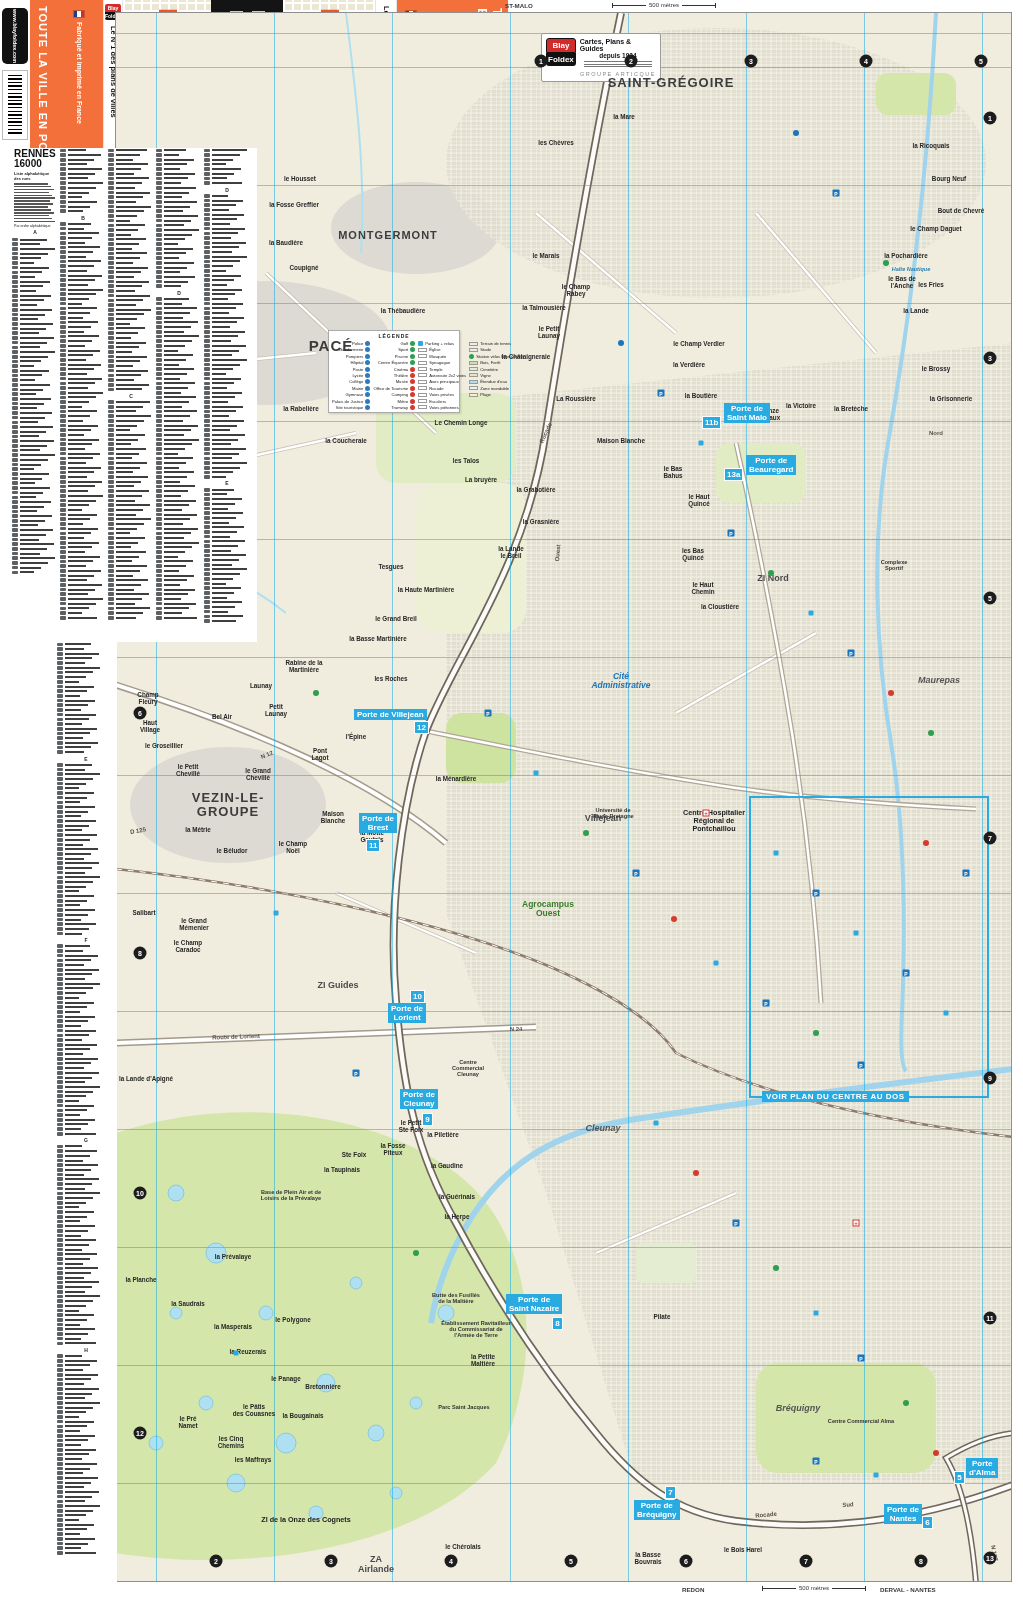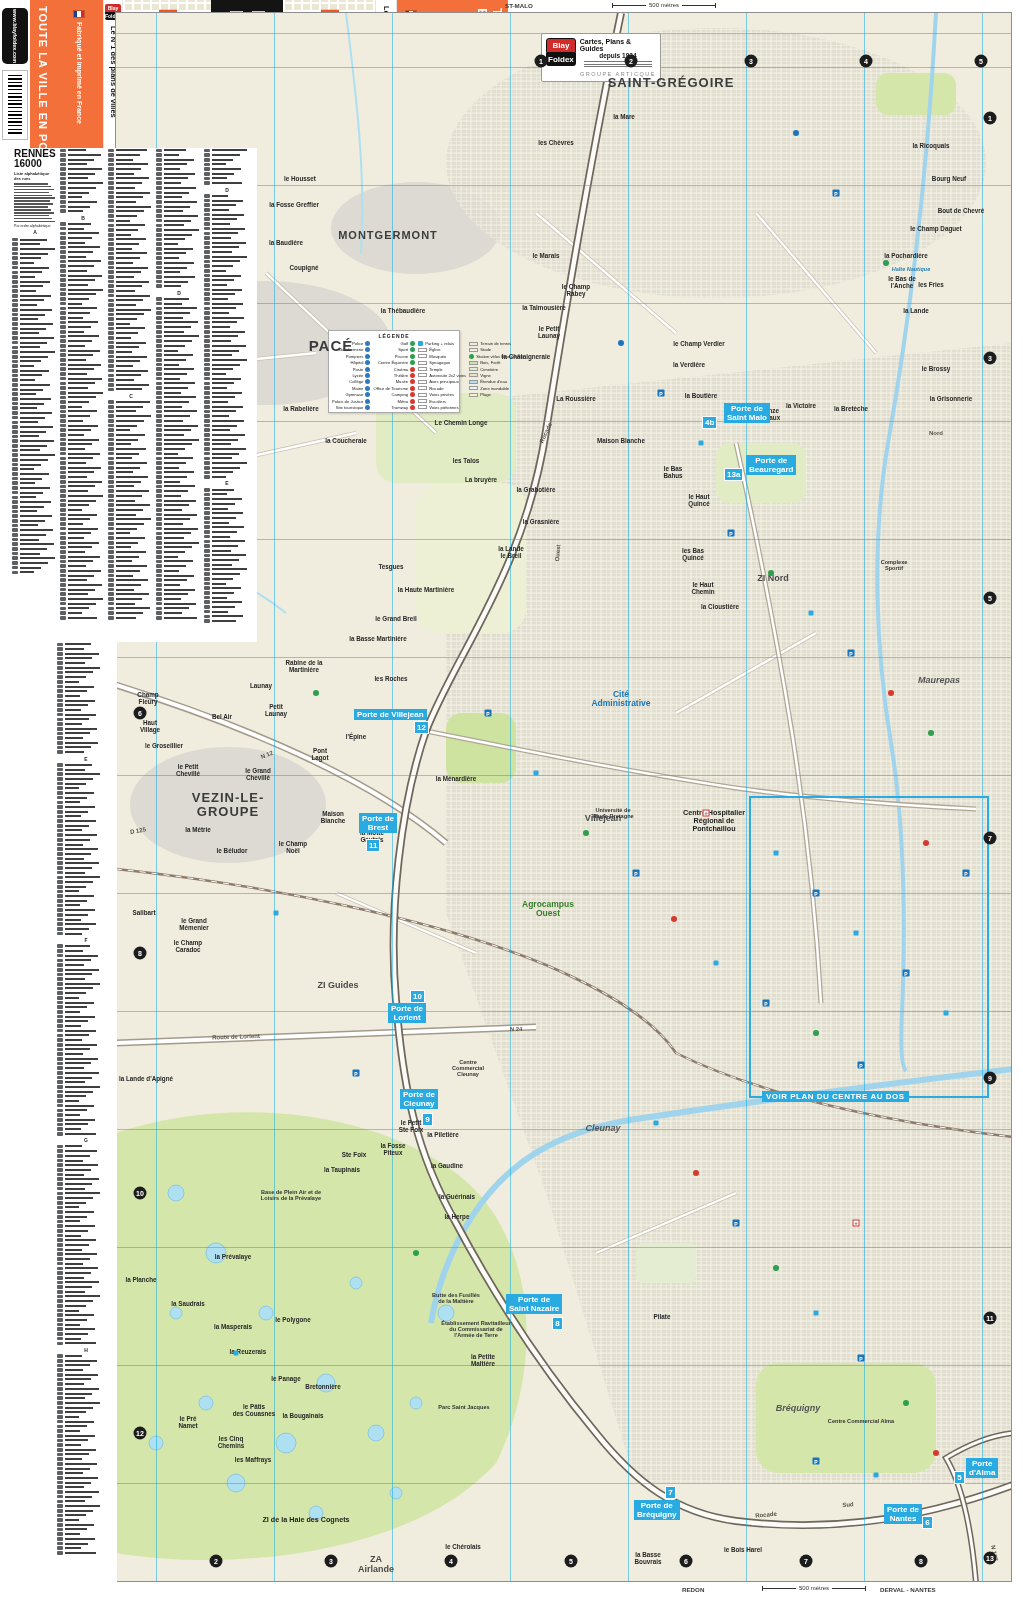--- a/index.html
+++ b/index.html
@@ -486,21 +486,21 @@
           </div>
         </div>
     </div>
 
     <div id="map-labels">
         <div class="lbl commune" style="left: 555px; top: 70px; font-size: 13px;">SAINT-GRÉGOIRE</div>
         <div class="lbl commune" style="left: 272px; top: 222px; font-size: 11px;">MONTGERMONT</div>
         <div class="lbl commune" style="left: 215px; top: 333px; font-size: 15px;">PACÉ</div>
         <div class="lbl commune" style="left: 112px; top: 792px; font-size: 13px;">VEZIN-LE-
 GROUPE</div>
-        <div class="lbl district-blue" style="left: 505px; top: 686px;">Cité
+        <div class="lbl district-blue" style="left: 505px; top: 668px; font-style: italic;">Cité
 Administrative</div>
         <div class="lbl district" style="left: 487px; top: 806px;">Villejean</div>
         <div class="lbl district-green" style="left: 432px; top: 896px;">Agrocampus
 Ouest</div>
         <div class="lbl district-i" style="left: 823px; top: 668px;">Maurepas</div>
         <div class="lbl district" style="left: 657px; top: 566px;">ZI Nord</div>
         <div class="lbl district" style="left: 222px; top: 973px;">ZI Guides</div>
         <div class="lbl district-i" style="left: 487px; top: 1116px;">Cleunay</div>
         <div class="lbl district-i" style="left: 682px; top: 1396px;">Bréquigny</div>
         <div class="lbl district" style="left: 260px; top: 1552px;">ZA
@@ -634,21 +634,21 @@
         <div class="lbl hamlet" style="left: 170px; top: 1366px;">le Panage</div>
         <div class="lbl hamlet" style="left: 207px; top: 1374px;">Bretonnière</div>
         <div class="lbl hamlet" style="left: 72px; top: 1410px;">le Pré
 Namet</div>
         <div class="lbl hamlet" style="left: 138px; top: 1398px;">le Pâtis
 des Couasnes</div>
         <div class="lbl hamlet" style="left: 115px; top: 1430px;">les Cinq
 Chemins</div>
         <div class="lbl hamlet" style="left: 187px; top: 1403px;">la Bougainais</div>
         <div class="lbl hamlet" style="left: 137px; top: 1447px;">les Maffrays</div>
-        <div class="lbl facility-big" style="left: 190px; top: 1507px;">ZI de la Haie des Cognets</div>
+        <div class="lbl facility-big" style="left: 190px; top: 1507px;">ZI de la Onze des Cognets</div>
         <div class="lbl hamlet" style="left: 347px; top: 1534px;">le Chérolais</div>
         <div class="lbl hamlet" style="left: 532px; top: 1546px;">la Basse
 Bouvrais</div>
         <div class="lbl hamlet" style="left: 627px; top: 1537px;">le Bois Harel</div>
         <div class="lbl hamlet" style="left: 546px; top: 1304px;">Pilate</div>
         <div class="lbl hamlet" style="left: 440px; top: 130px;">les Chèvres</div>
         <div class="lbl hamlet" style="left: 786px; top: 270px;">le Bas de
 l'Anche</div>
         <div class="lbl road-lbl" style="left: 430px; top: 420px; transform: translate(-50%, -50%) rotate(-65deg);">Rocade</div>
         <div class="lbl road-lbl" style="left: 820px; top: 420px;">Nord</div>
@@ -657,21 +657,21 @@
         <div class="lbl road-lbl" style="left: 732px; top: 1492px; transform: translate(-50%, -50%) rotate(-4deg);">Sud</div>
         <div class="lbl road-lbl" style="left: 120px; top: 1024px; transform: translate(-50%, -50%) rotate(-2deg);">Route  de  Lorient</div>
         <div class="lbl road-lbl" style="left: 400px; top: 1016px;">N 24</div>
         <div class="lbl road-lbl" style="left: 151px; top: 742px; transform: translate(-50%, -50%) rotate(-22deg);">N 12</div>
         <div class="lbl road-lbl" style="left: 22px; top: 818px; transform: translate(-50%, -50%) rotate(-10deg);">D 125</div>
         <div class="lbl road-lbl" style="left: 878px; top: 1540px; transform: translate(-50%, -50%) rotate(80deg);">N 137</div>
       </div>
     <div id="map-portes">
         <div class="porte-name" style="left: 608px; top: 390px;">Porte de
 Saint Malo</div>
-        <div class="porte-badge" style="left: 586px; top: 403px;">4b</div>
+        <div class="porte-badge" style="left: 586px; top: 403px;">11b</div>
         <div class="porte-name" style="left: 630px; top: 442px;">Porte de
 Beauregard</div>
         <div class="porte-badge" style="left: 608px; top: 455px;">13a</div>
         <div class="porte-name" style="left: 238px; top: 696px;">Porte de Villejean</div>
         <div class="porte-badge" style="left: 298px; top: 708px;">12</div>
         <div class="porte-name" style="left: 243px; top: 800px;">Porte de
 Brest</div>
         <div class="porte-badge" style="left: 250px; top: 826px;">11</div>
         <div class="porte-name" style="left: 272px; top: 990px;">Porte de
 Lorient</div>

